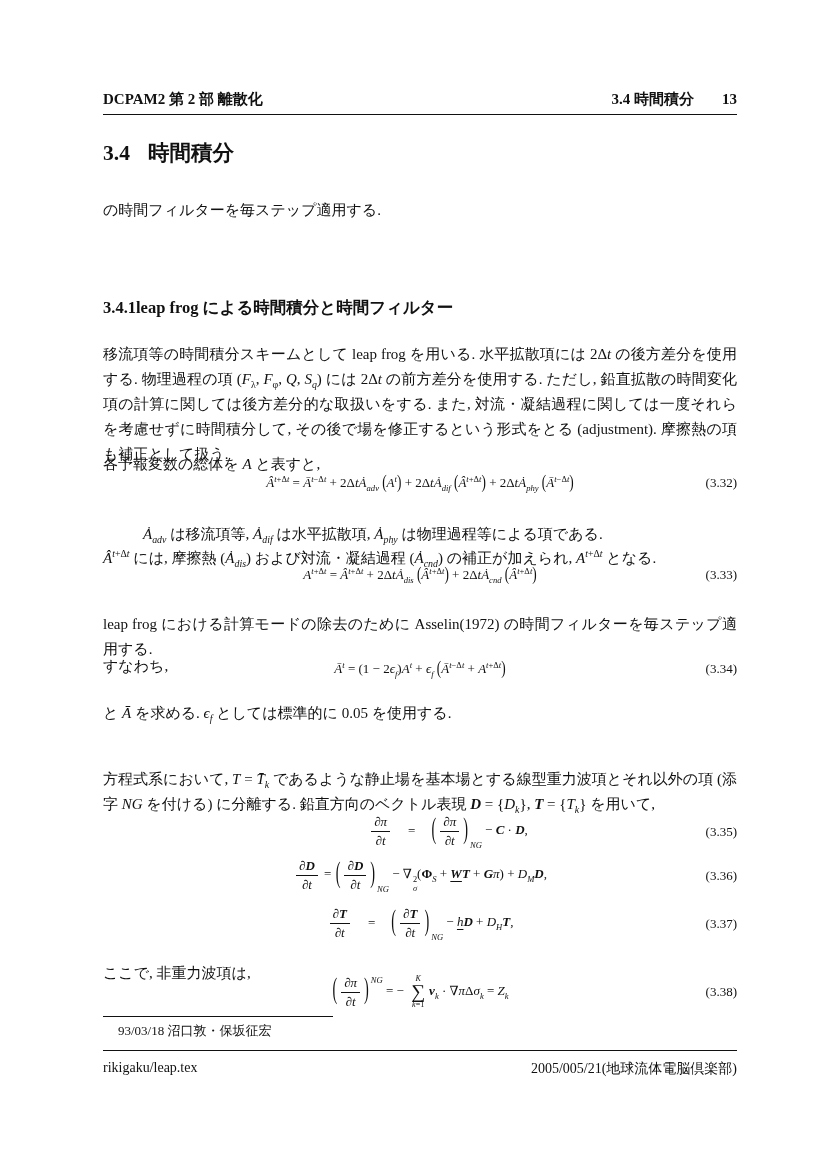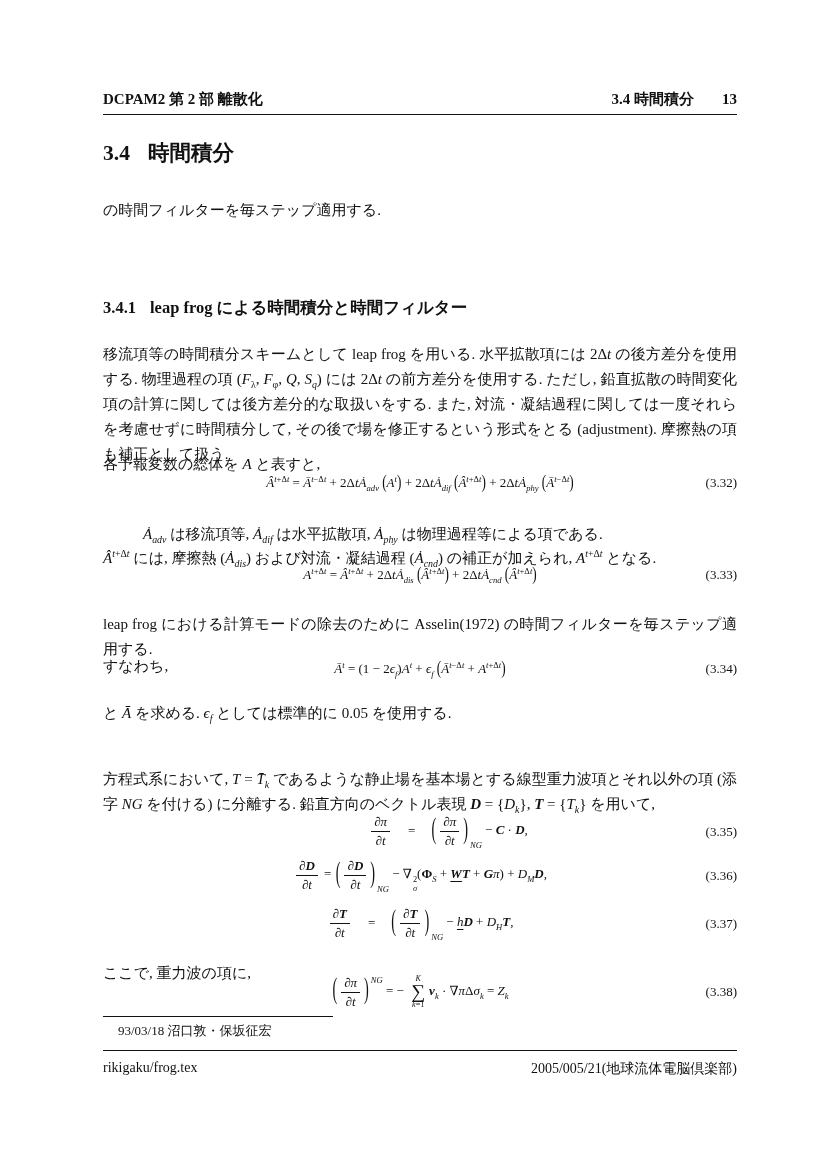--- a/index.html
+++ b/index.html
@@ -7,21 +7,21 @@
         font-family:"Liberation Serif","DejaVu Serif",serif;color:#111;}
   .blk{position:absolute;left:103px;width:634px;}
   
   .rhead{top:90px;display:flex;justify-content:space-between;align-items:baseline;
          border-bottom:1.4px solid #111;padding-bottom:5px;font-weight:bold;font-size:15px;}
   .rhead .pgnum{margin-left:28px;}
   
   .h1{top:138px;font-size:21.5px;font-weight:bold;}
   .h1 .secnum{margin-right:18px;}
   .h2{font-size:16.5px;font-weight:bold;}
-  .h2 .secnum{margin-right:14px;}
+  .h2 .secnum{}
   .h2a{top:297px;} .h2b{top:722px;}
   
   .para{font-size:15px;line-height:25px;text-align:justify;}
   .p-intro1{top:183px;} .p-intro2{top:210px;}
   .p-341-1{top:327px;} .p-341-2{top:437px;}
   .p-341-3{top:507px;margin-left:40px;} .p-341-4{top:531px;}
   .p-341-5{top:597px;} .p-341-6{top:639px;}
   .p-341-7{top:686px;}
   .p-342-1{top:752px;} .p-342-2{top:946px;}
   
@@ -120,34 +120,34 @@
           <span><i>σ</i></span>
         </span>(<b>Φ</b><sub><i>S</i></sub> + <span class="ul"><b><i>W</i></b></span><b><i>T</i></b> + <b><i>G</i></b><i>π</i>) + <i>D</i><sub><i>M</i></sub><b><i>D</i></b>,</span>
     <span class="eq-num">(3.36)</span>
   </div>
 
   <div class="blk eq eq-337">
     <span class="eq-body"><span class="frac"><span class="fn"><i>∂</i><b><i>T</i></b></span><span class="fd"><i>∂t</i></span></span><span class="weq">=</span><span class="bp">(</span><span class="frac"><span class="fn"><i>∂</i><b><i>T</i></b></span><span class="fd"><i>∂t</i></span></span><span class="bp">)</span><span class="blo"><i>NG</i></span> − <span class="ul"><i>h</i></span><b><i>D</i></b> + <i>D</i><sub><i>H</i></sub><b><i>T</i></b>,</span>
     <span class="eq-num">(3.37)</span>
   </div>
 
-  <p class="blk para p-342-2">ここで, 重力波の項に,</p>
+  <p class="blk para p-342-2">ここで, 非重力波項は,</p>
 
   <div class="blk eq eq-338">
     <span class="eq-body"><span class="bp">(</span><span class="frac"><span class="fn"><i>∂π</i></span><span class="fd"><i>∂t</i></span></span><span class="bp">)</span><span class="bhi"><i>NG</i></span> = − <span class="sum">
           <span class="st"><i>K</i></span>
           <span class="sg">∑</span>
           <span class="sb"><i>k</i>=1</span>
         </span><b><i>v</i></b><sub><i>k</i></sub> · ∇<i>π</i>Δ<i>σ</i><sub><i>k</i></sub> = <i>Z</i><sub><i>k</i></sub></span>
     <span class="eq-num">(3.38)</span>
   </div>
 
   <div class="blk fnote">
     <div class="fnrule"></div>
     <div class="fntext">93/03/18 沼口敦・保坂征宏</div>
   </div>
 
   <div class="blk pfoot">
-    <span>rikigaku/frog.tex</span>
+    <span>rikigaku/leap.tex</span>
     <span>2005/005/21(地球流体電脳倶楽部)</span>
   </div>
 
 </div>
 
 </body></html>

